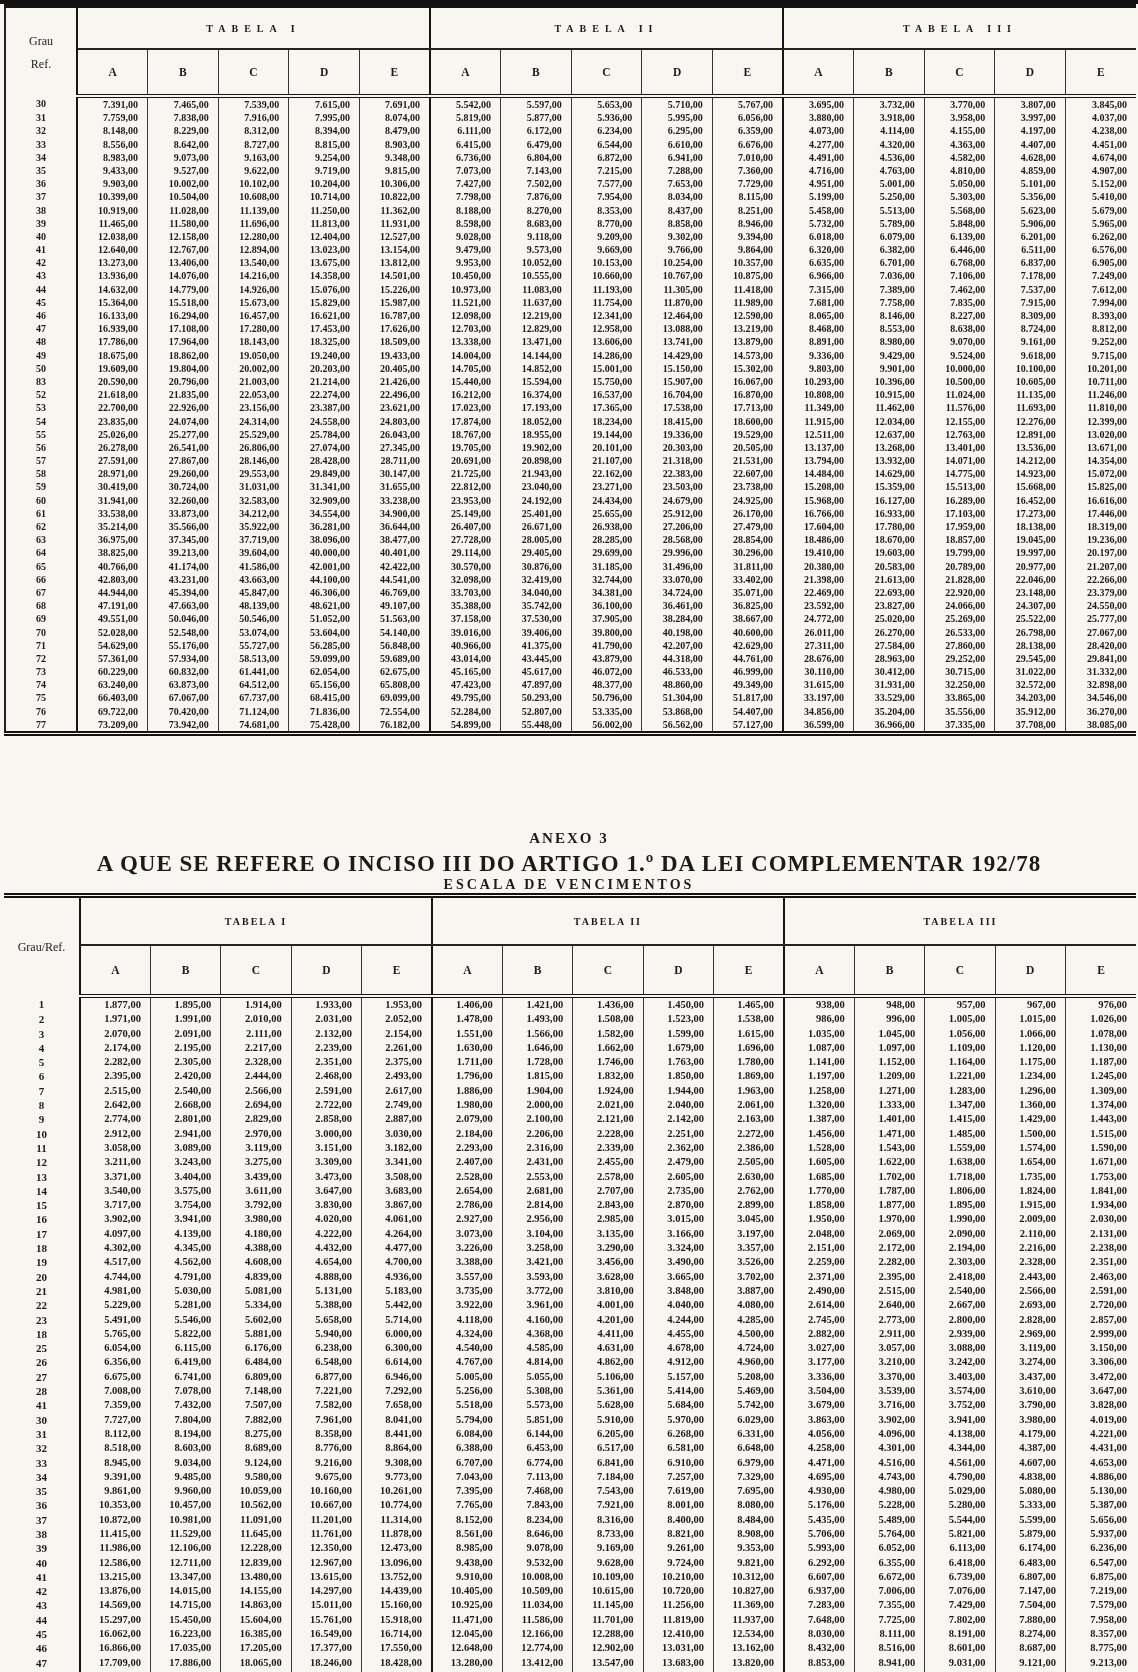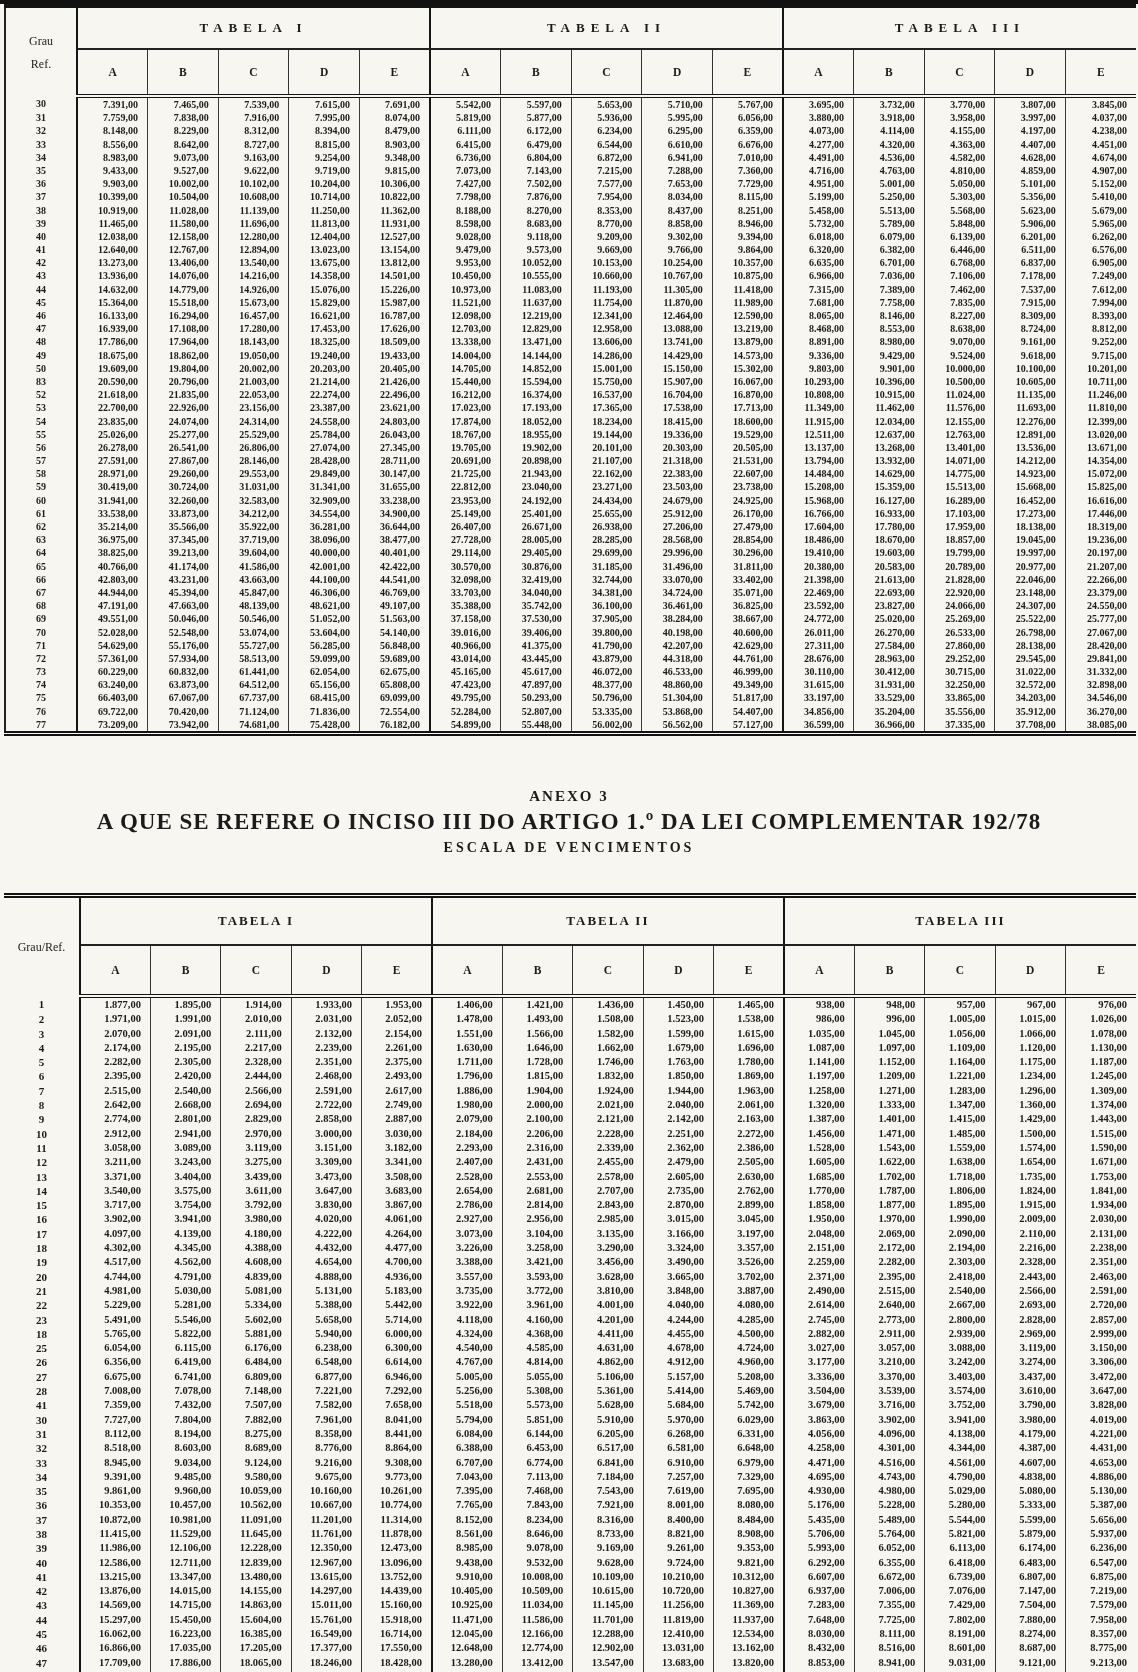--- a/index.html
+++ b/index.html
@@ -25,38 +25,38 @@
   
   table.bottom { top:893px; border-top:5px double #131313; }
   table.bottom thead tr.grp th { height:44px; }
   table.bottom thead tr.ltr th { height:46px; border-bottom:4px double #141414; }
   table.bottom tbody td { height:12.29px; line-height:12.29px; font-size:10.5px; font-weight:bold; }
 
   
   th.corner { font-size:12px; font-weight:normal; text-align:center; border-right:2px solid #161616; }
   th.corner div { line-height:14px; }
   table.top th.corner div + div { margin-top:9px; }
-  th.group { font-size:13px; font-weight:bold; text-align:center; letter-spacing:6px;
+  th.group { font-size:10px; font-weight:bold; text-align:center; letter-spacing:6px;
              border-bottom:2px solid #222; border-left:2px solid #161616; }
   table.bottom th.group { letter-spacing:2px; }
   th.letter { font-size:11.5px; font-weight:bold; text-align:center; border-left:1px solid #333; }
   th.letter.gstart { border-left:2px solid #161616; }
 
   
   td.grau { text-align:center; font-size:10.5px; border-right:2px solid #161616; }
   table.bottom td.grau { font-size:11px; }
   td.val { text-align:right; padding-right:9px; border-left:1px solid #3a3a3a; }
   td.val.gstart { border-left:2px solid #161616; }
 
   
-  .annex { position:absolute; top:788px; left:0; width:100%; text-align:center; }
+  .annex { position:absolute; top:830px; left:0; width:100%; text-align:center; }
   .annex .a1 { font-size:15px; font-weight:bold; letter-spacing:2px; }
   .annex .a2 { font-size:23px; font-weight:bold; letter-spacing:1px; margin-top:4px; }
   .annex .a3 { font-size:14px; font-weight:bold; margin-top:4px; }
-  .annex .a4 { font-size:14px; font-weight:bold; letter-spacing:3px; margin-top:5px; }
+  .annex .a4 { font-size:14px; font-weight:bold; letter-spacing:3px; }
 </style>
 </head>
 <body>
 
 <div class="page">
   <div class="top-edge"></div>
 
   <table class="tbl top">
       <colgroup>
         <col style="width: 72px;">

